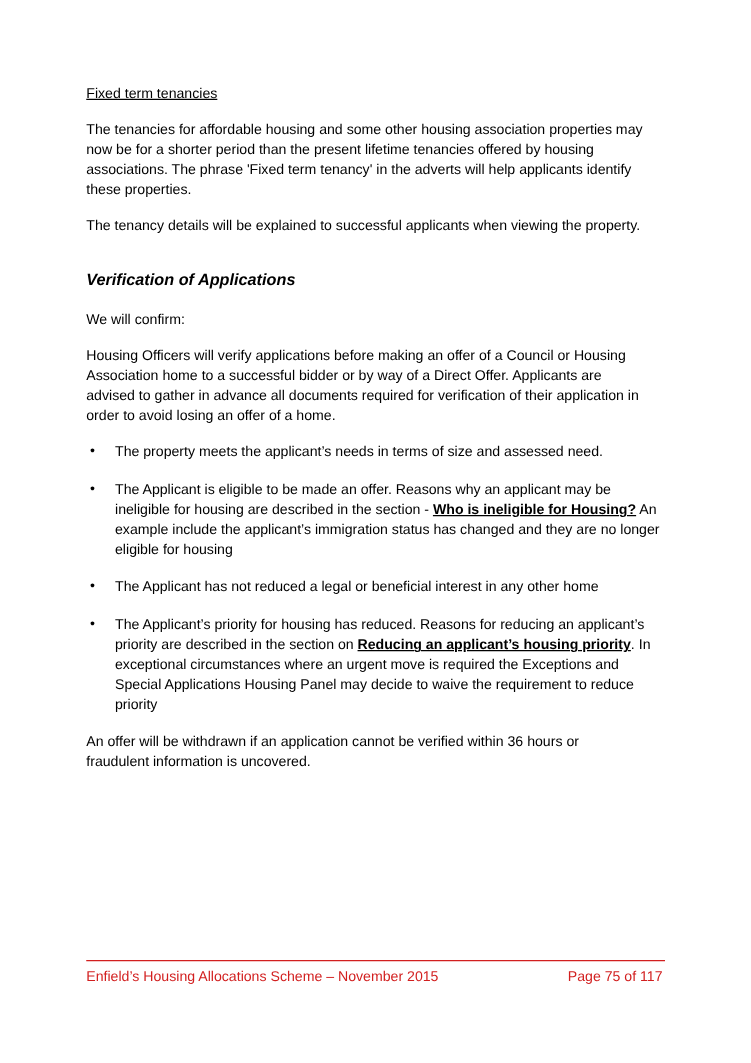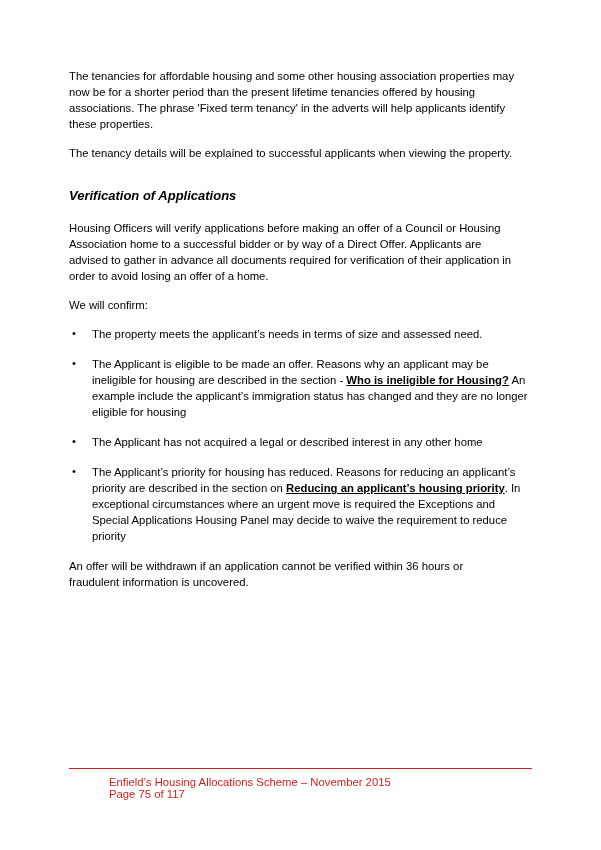--- a/index.html
+++ b/index.html
@@ -75,61 +75,61 @@
   .footer {
     position: absolute;
     left: 69px;
     top: 768px;
     width: 463px;
     border-top: 1px solid #d21f1f;
     padding-top: 7px;
     display: flex;
     justify-content: space-between;
     align-items: baseline;
-    flex-direction: column;
   }
   .footer-left, .footer-right {
     font-family: "Liberation Sans", sans-serif;
     font-size: 11.3px;
     color: #d21f1f;
   }
   .footer-right {
     padding-right: 2px;
   }
 </style>
 </head>
 <body>
 
 <div class="page">
 
   <div class="content">
 
+    <div class="heading-underline">Fixed term tenancies</div>
 
     <p class="body-text">The tenancies for affordable housing and some other housing association properties may now be for a shorter period than the present lifetime tenancies offered by housing associations. The phrase 'Fixed term tenancy' in the adverts will help applicants identify these properties.</p>
 
     <p class="body-text">The tenancy details will be explained to successful applicants when viewing the property.</p>
 
     <div class="heading-bolditalic">Verification of Applications</div>
 
+    <p class="body-text">We will confirm:</p>
+
     <p class="body-text">Housing Officers will verify applications before making an offer of a Council or Housing Association home to a successful bidder or by way of a Direct Offer. Applicants are advised to gather in advance all documents required for verification of their application in order to avoid losing an offer of a home.</p>
-
-    <p class="body-text">We will confirm:</p>
 
     <ul class="bullets">
       <li>
         <span class="bullet-dot">•</span>
         <span class="bullet-text"><span>The property meets the applicant’s needs in terms of size and assessed need.</span></span>
       </li>
       <li>
         <span class="bullet-dot">•</span>
         <span class="bullet-text"><span>The Applicant is eligible to be made an offer.  Reasons why an applicant may be ineligible for housing are described in the section - </span><b>Who is ineligible for Housing?</b><span>  An example include the applicant’s immigration status has changed and they are no longer eligible for housing</span></span>
       </li>
       <li>
         <span class="bullet-dot">•</span>
-        <span class="bullet-text"><span>The Applicant has not acquired a legal or described interest in any other home</span></span>
+        <span class="bullet-text"><span>The Applicant has not reduced a legal or beneficial interest in any other home</span></span>
       </li>
       <li>
         <span class="bullet-dot">•</span>
         <span class="bullet-text"><span>The Applicant’s priority for housing has reduced.  Reasons for reducing an applicant’s priority are described in the section on </span><b>Reducing an applicant’s housing priority</b><span>. In exceptional circumstances where an urgent move is required the Exceptions and Special Applications Housing Panel may decide to waive the requirement to reduce priority</span></span>
       </li>
     </ul>
 
     <p class="body-text">An offer will be withdrawn if an application cannot be verified within 36 hours or fraudulent information is uncovered.</p>
 
   </div>

